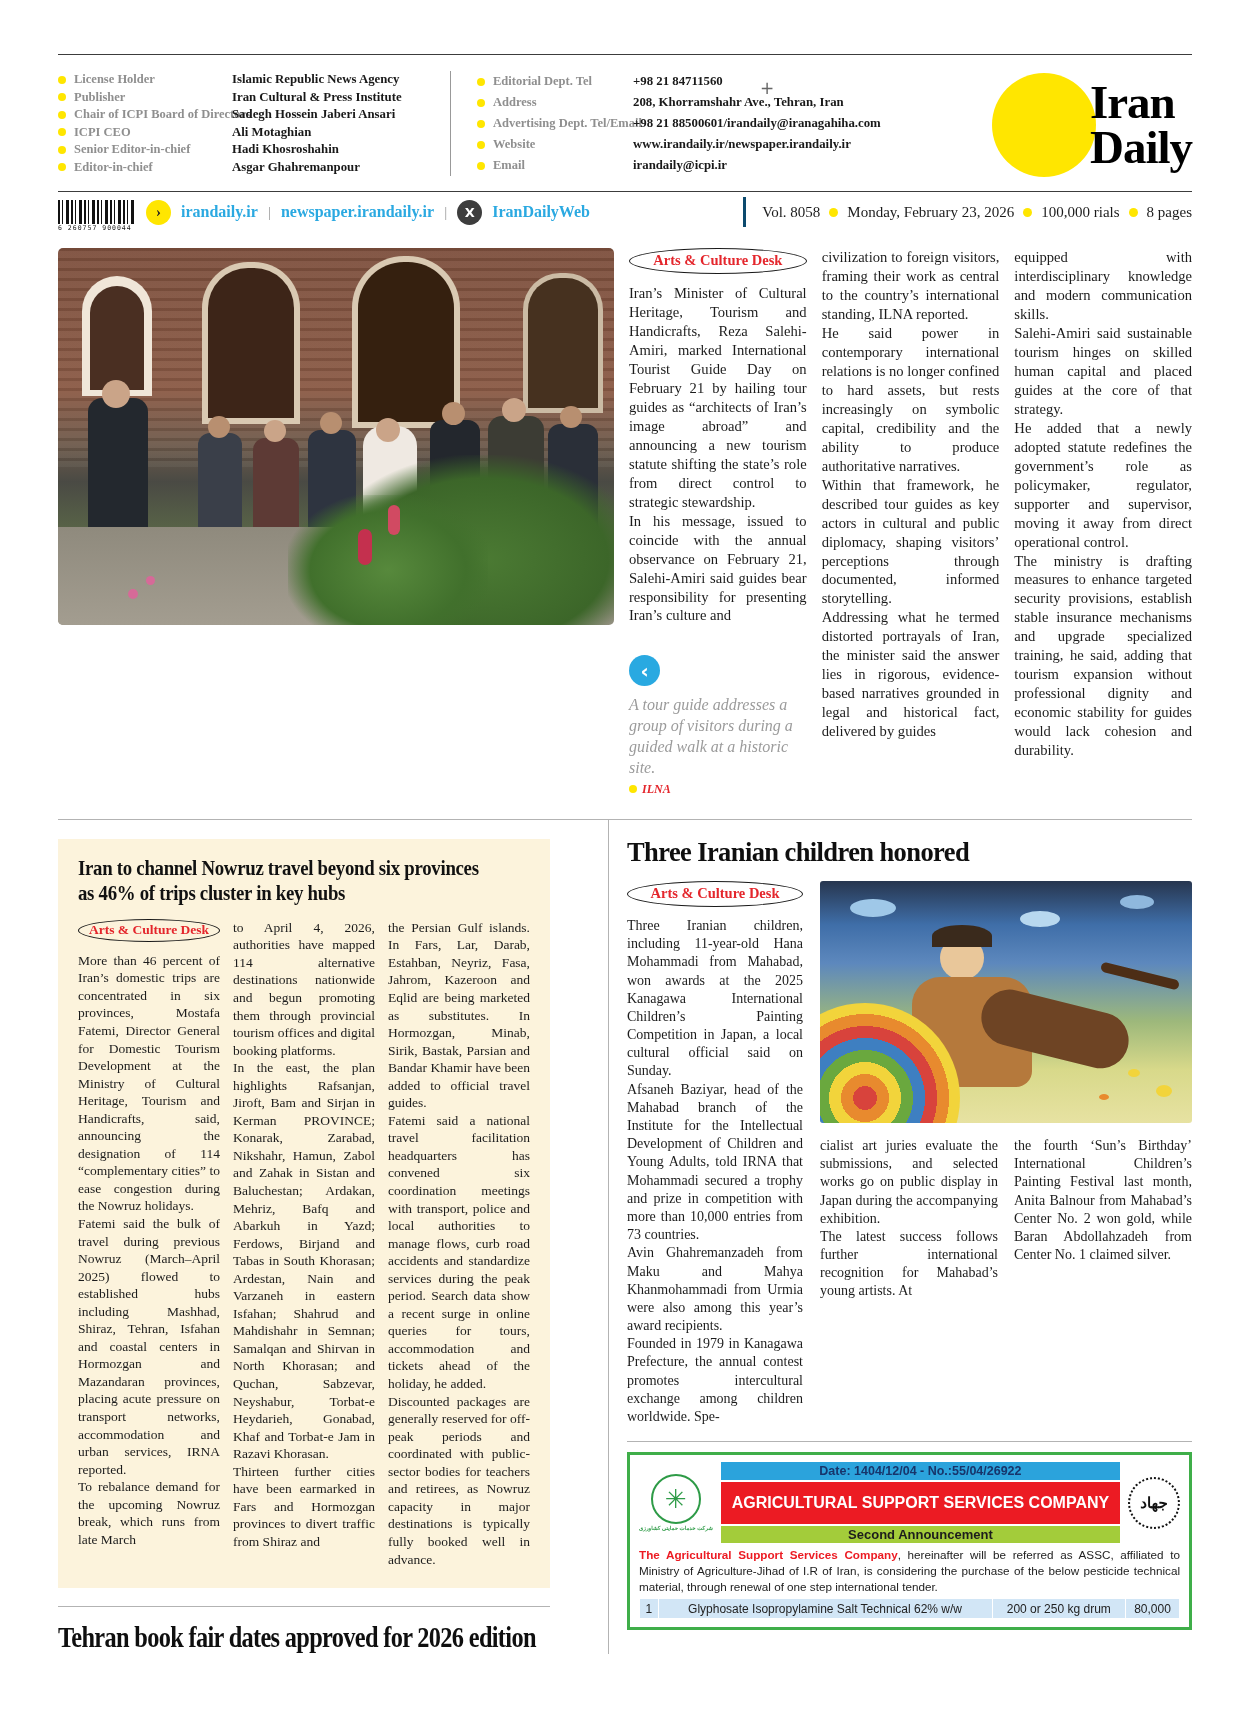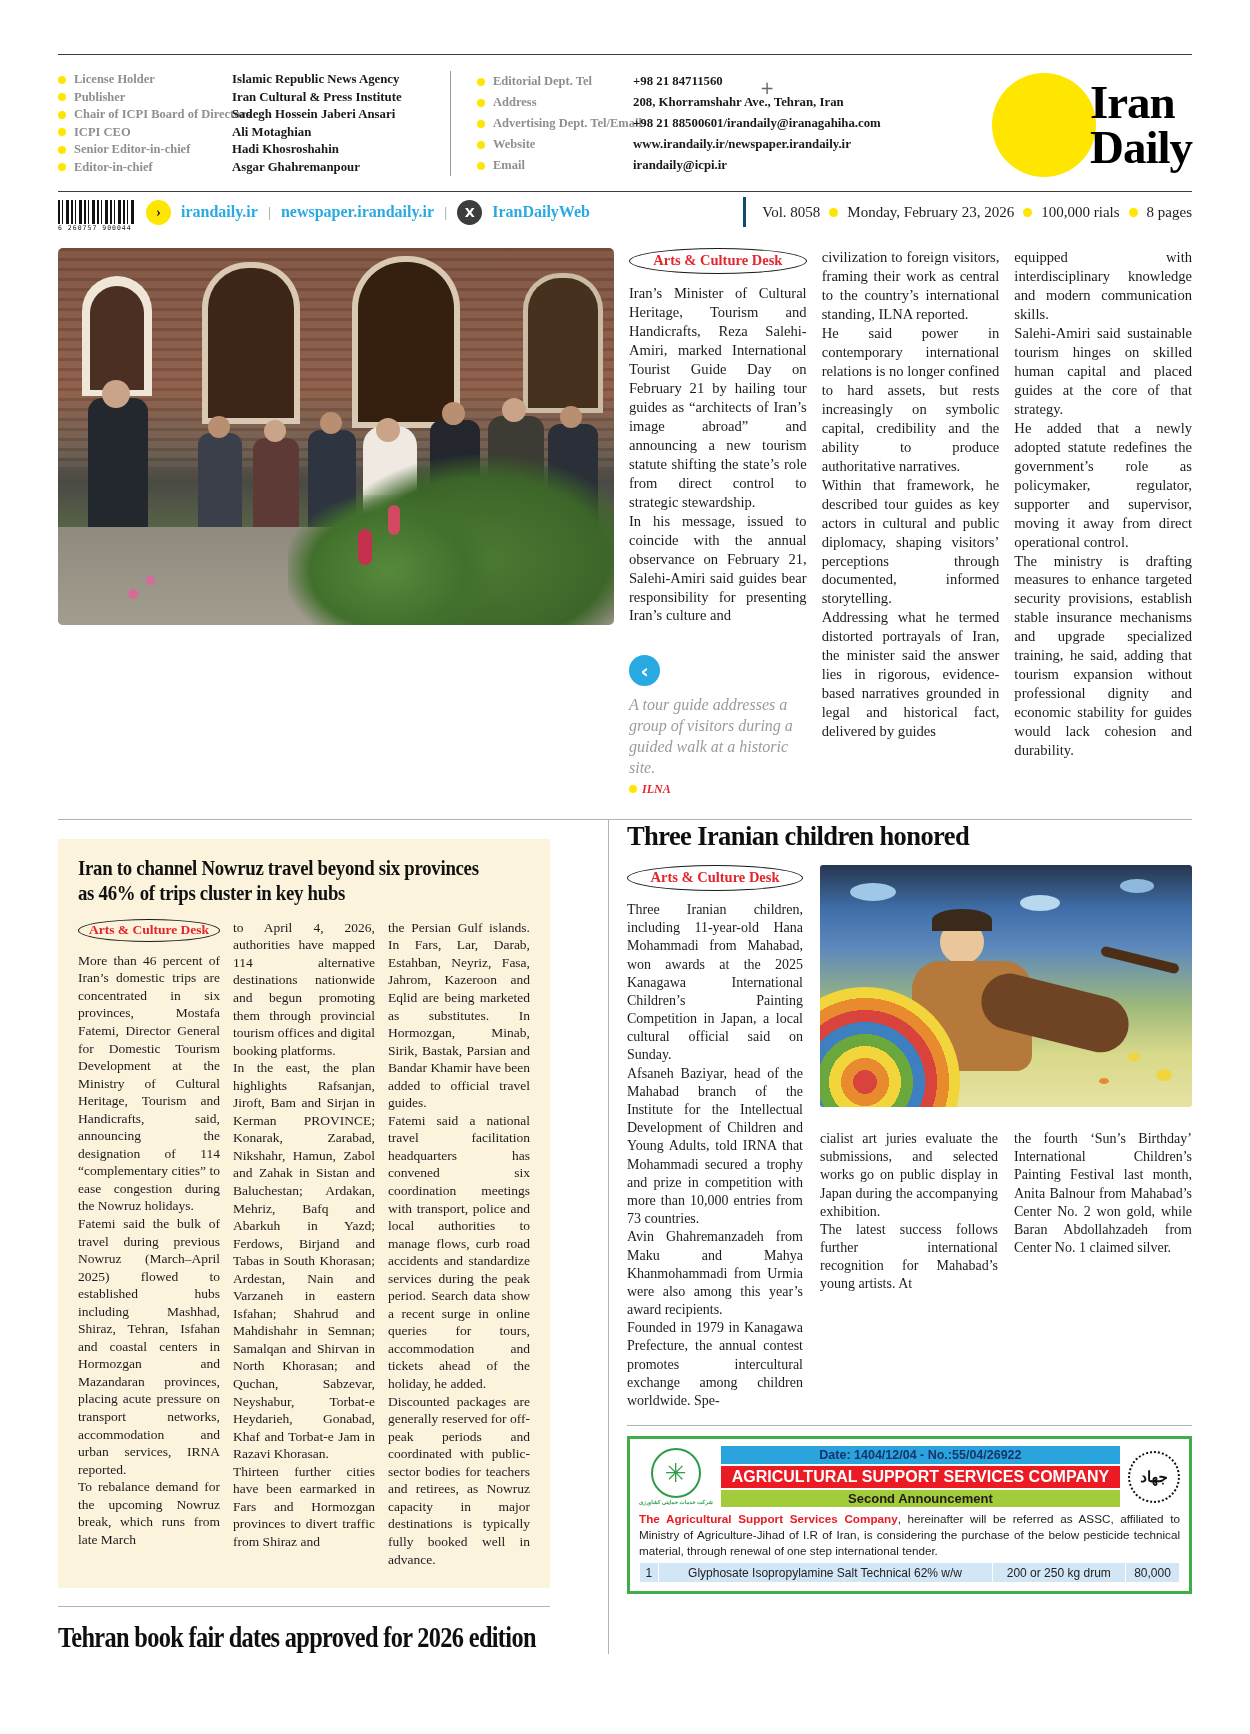--- a/index.html
+++ b/index.html
@@ -81,42 +81,42 @@
   .cream-box h2 { font-size:20px; font-weight:bold; line-height:1.28; letter-spacing:-0.3px; color:#111;
     transform:scaleX(0.94); transform-origin:left; white-space:nowrap; }
   .cb-cols { display:flex; gap:13px; margin-top:12px; }
   .cb-cols .col { font-size:13.5px; line-height:1.3; }
   .cb-cols .desk-badge { font-size:13.5px; padding:2px 4px 3px; }
 
   .bf-rule { margin-top:18px; }
   .bookfair h2 { margin-top:14px; font-size:29px; font-weight:bold; letter-spacing:-0.8px; color:#0f0f0f;
     transform:scaleX(0.84); transform-origin:left; white-space:nowrap; }
 
-  .kanagawa h2 { font-size:26.5px; font-weight:bold; letter-spacing:-0.6px; line-height:1.22; color:#0f0f0f; }
+  .kanagawa h2 { margin-top:16px; font-size:26.5px; font-weight:bold; letter-spacing:-0.6px; line-height:1.22; color:#0f0f0f; }
   .kg-body { display:flex; gap:17px; margin-top:13px; }
   .kg-left { width:176px; flex:none; }
   .kg-left .col { font-size:14px; }
   .kg-right { flex:1; }
   .painting { height:242px; border-radius:3px; position:relative; overflow:hidden;
     background:linear-gradient(180deg,#27364f 0%,#3f6ea8 18%,#5d88bd 34%,#9db87b 58%,#d8d98a 78%,#e7e2a2 100%); }
-  .kg-cols { display:flex; gap:16px; margin-top:23px; }
+  .kg-cols { display:flex; gap:16px; margin-top:14px; }
   .kg-cols .col { font-size:14px; }
   .ad { margin-top:10px; margin-left:18px; border:3.5px solid #3FAE49; background:#fff; padding:7px 9px 8px;
     font-family:"Liberation Sans", sans-serif; }
   .ad-header { display:flex; align-items:center; gap:8px; }
   .emblem { flex:none; display:flex; flex-direction:column; align-items:center; }
   .emblem-l-circle { width:50px; height:50px; border-radius:50%; border:2.5px solid #2E9B47; display:flex;
     align-items:center; justify-content:center; color:#2E9B47; font-size:26px; font-family:"DejaVu Sans", sans-serif; }
   .emblem-caption { font-size:5.5px; color:#2E9B47; margin-top:1px; font-weight:bold; }
   .emblem-r-circle { width:52px; height:52px; border-radius:50%; border:2.5px dotted #111; display:flex;
     align-items:center; justify-content:center; color:#111; font-size:15px; font-weight:bold; }
   .ad-bars { flex:1; }
   .bar { text-align:center; font-weight:bold; }
   .bar-date { background:#2BA3DC; color:#17356b; font-size:12.5px; padding:2px 0; }
-  .bar-company { background:#EC1B23; color:#fff; font-size:16px; padding:2px 0; margin-top:2px; }
+  .bar-company { background:#EC1B23; color:#fff; font-size:16px; padding:12px 0; margin-top:2px; }
   .bar-announce { background:#A3CC3A; color:#1c1c1c; font-size:13px; padding:1px 0; margin-top:2px; }
   .ad-p { font-size:11.7px; line-height:1.34; text-align:justify; margin-top:4px; color:#222; }
   .ad-p .r { color:#EC1B23; font-weight:bold;margin-top:40px; }
   .ad-table { width:100%; border-collapse:collapse; margin-top:4px; }
   .ad-table th { background:#2C74B5; color:#fff; font-size:12px; padding:2.5px 4px; border:1.5px solid #fff; }
   .ad-table td { background:#D2E6F6; color:#222; font-size:12px; padding:2.5px 4px; text-align:center; border:1.5px solid #fff; }
   .ad-table .c-num { width:30px; }
   .ad-table .c-pack { width:140px; }
   .ad-table .c-qty { width:110px; }
 </style>

